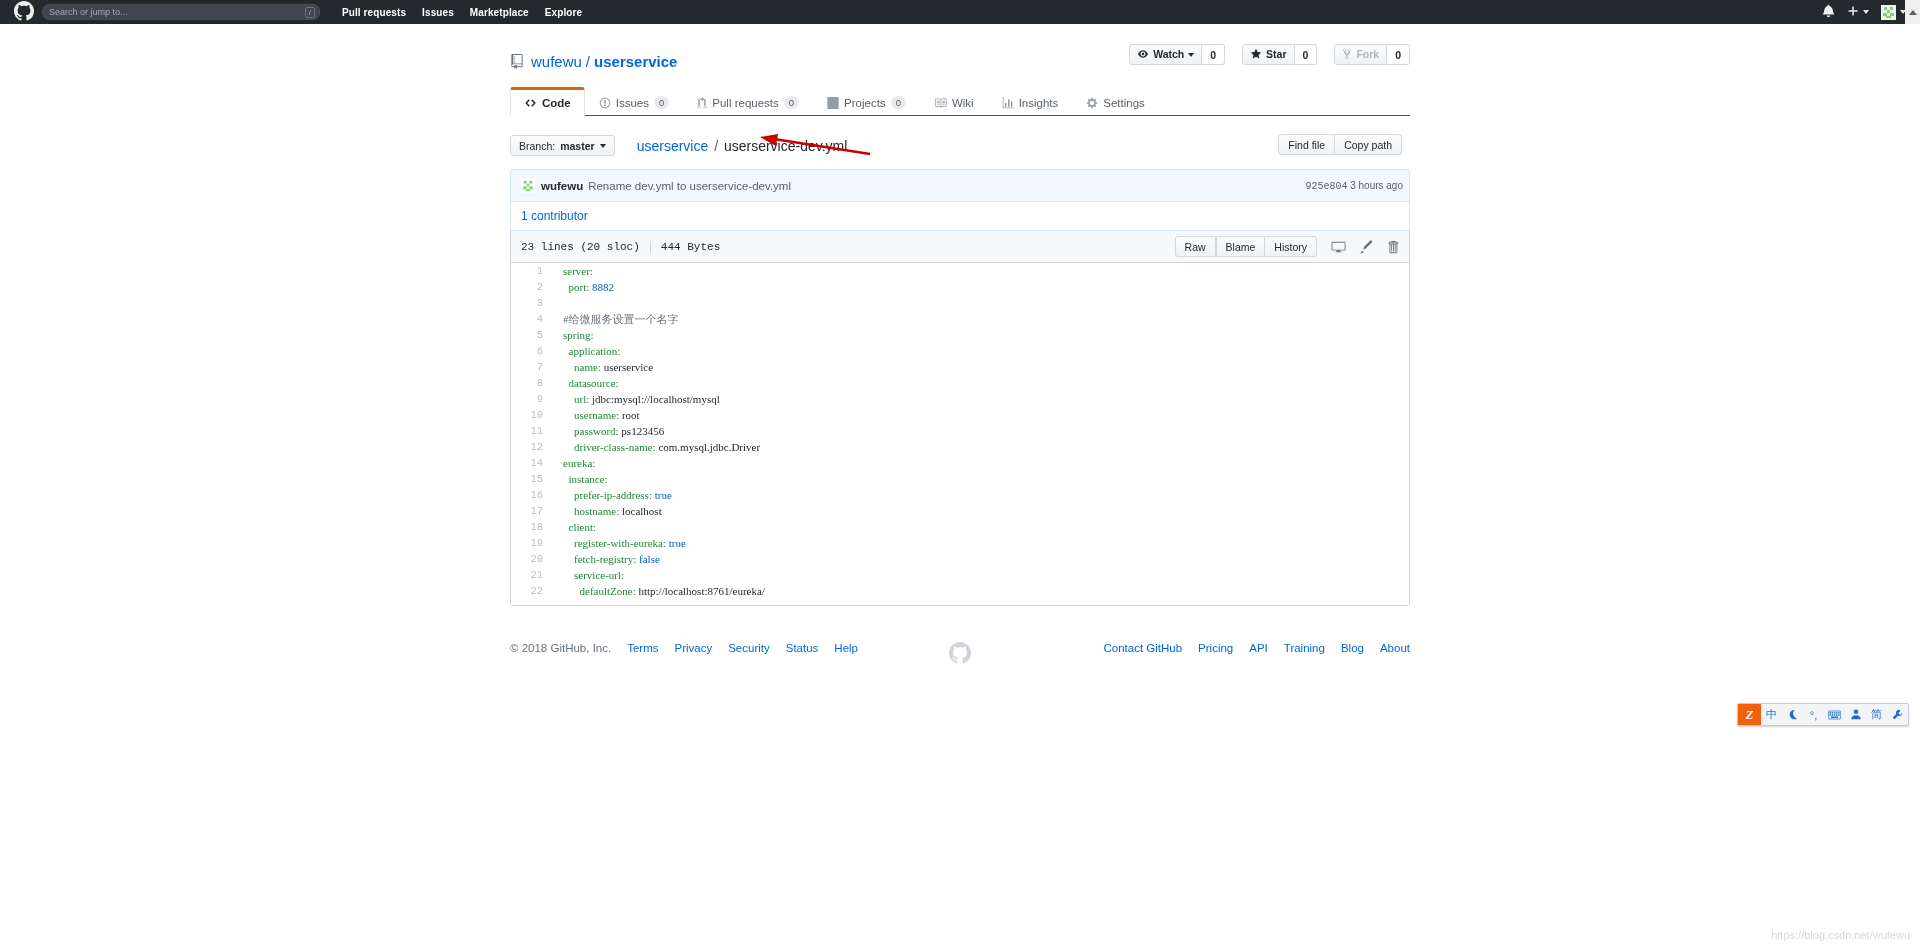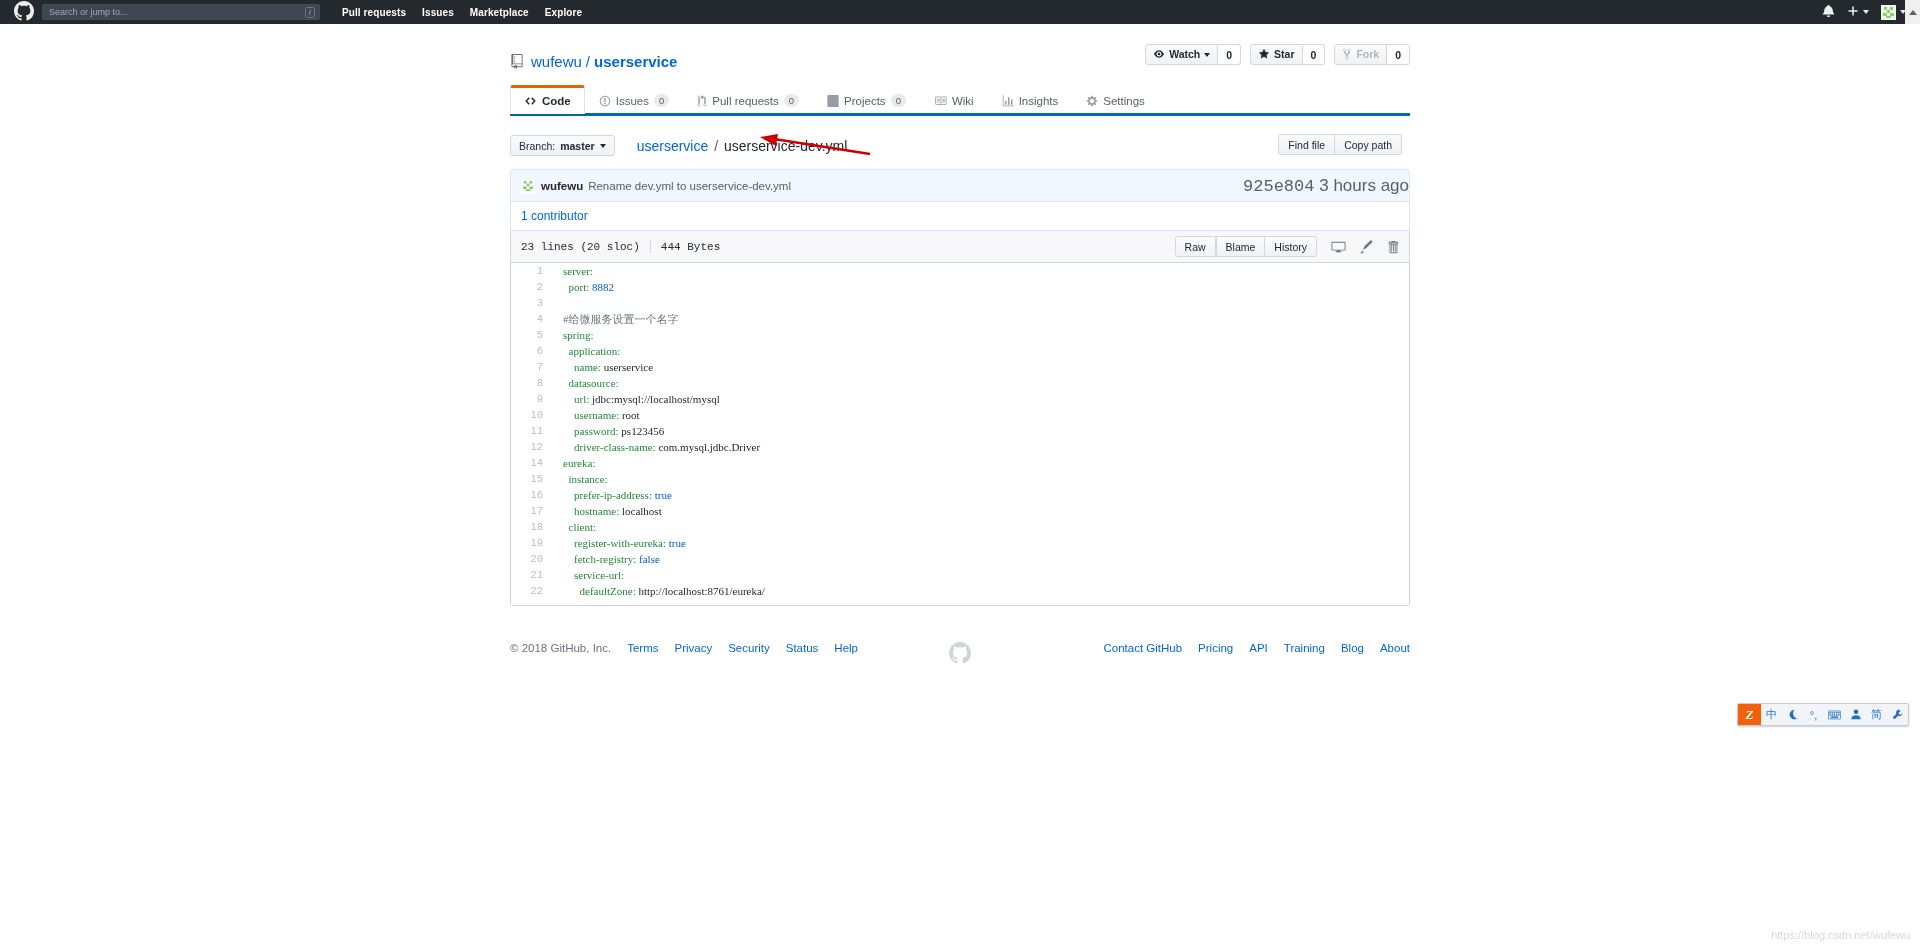--- a/index.html
+++ b/index.html
@@ -21,21 +21,21 @@
     display: flex;
     align-items: center;
     padding: 0 20px 0 14px;
     position: relative;
   }
   .gh-logo { width: 20px; height: 20px; margin-right: 8px; flex: none; }
   .search-box {
     width: 278px; height: 16px;
     background: #3f4650;
     border: 1px solid #444d56;
-    border-radius: 2px;
+    border-radius: 7px;
     display: flex; align-items: center;
     padding: 0 4px 0 6px;
     margin-right: 22px;
     flex: none;
   }
   .search-box input {
     background: transparent; border: none; outline: none;
     color: #c8ccd1; font-size: 9px;
     font-family: "Liberation Sans", sans-serif;
     flex: 1; padding: 0; height: 14px;
@@ -78,21 +78,21 @@
   .page { width: 900px; margin: 0 auto; padding-top: 20px; }
 
   
   .repo-head { display: flex; align-items: center; height: 34px; position: relative; }
   .repo-title { display: flex; align-items: center; font-size: 15px; }
   .repo-icon { margin-right: 7px; fill: #6a737d; display: block; }
   .repo-owner { color: #0366d6; }
   .repo-sep { color: #0366d6; margin: 0 4px; }
   .repo-name { color: #0366d6; font-weight: bold; }
 
-  .repo-actions { position: absolute; right: 0; top: 0; display: flex; gap: 9px; }
+  .repo-actions { position: absolute; right: 0; top: 0; display: flex; gap: 17px; }
   .btn-group { display: flex; align-items: stretch; height: 21px; }
   .btn-g {
     display: flex; align-items: center; gap: 4px;
     background: linear-gradient(#fafbfc, #eff3f6);
     border: 1px solid #d5d8da;
     border-radius: 3px 0 0 3px;
     padding: 0 7px; font-size: 10.5px; font-weight: bold; color: #24292e;
     line-height: 1;
   }
   .btn-g.disabled { color: #b1b5b9; }
@@ -103,21 +103,21 @@
     display: flex; align-items: center; font-weight: bold;
   }
   .caret-d {
     width: 0; height: 0; border-left: 3px solid transparent;
     border-right: 3px solid transparent; border-top: 4px solid #24292e;
   }
 
   
   .tabs {
     display: flex; align-items: flex-end; gap: 0;
-    border-bottom: 3px solid #0369a1; margin-top: 10px; height: 28px;
+    border-bottom: 1px solid #0369a1; margin-top: 10px; height: 28px;
   }
   .tab {
     display: flex; align-items: center; gap: 5px;
     padding: 0 13px; height: 28px;
     font-size: 11.5px; color: #586069; cursor: pointer;
     border: 1px solid transparent; border-bottom: none;
     position: relative; top: 1px;
   }
   .tab.active {
     color: #24292e; font-weight: bold;
@@ -168,21 +168,21 @@
     display: flex; align-items: center;
     height: 31px; padding: 0 10px; position: relative;
     font-size: 11.5px; color: #586069;
   }
   .commit-avatar {
     width: 14px; height: 14px; border-radius: 2px; margin-right: 6px;
     background: #ffffff; display: block; flex: none;
   }
   .commit-author { color: #24292e; font-weight: bold; margin-right: 5px; }
   .commit-meta {
-    position: absolute; right: 0; font-size: 17px; color: #586069;
+    position: absolute; right: 6px; font-size: 10px; color: #586069;
   }
   .commit-sha { font-family: "Liberation Mono", monospace; color: #586069; }
   .contrib-row {
     border-top: 1px solid #d8e6f5;
     height: 29px; display: flex; align-items: center; padding: 4px 10px;
     background: #ffffff; font-size: 12px;
   }
 
   
   .blob {

